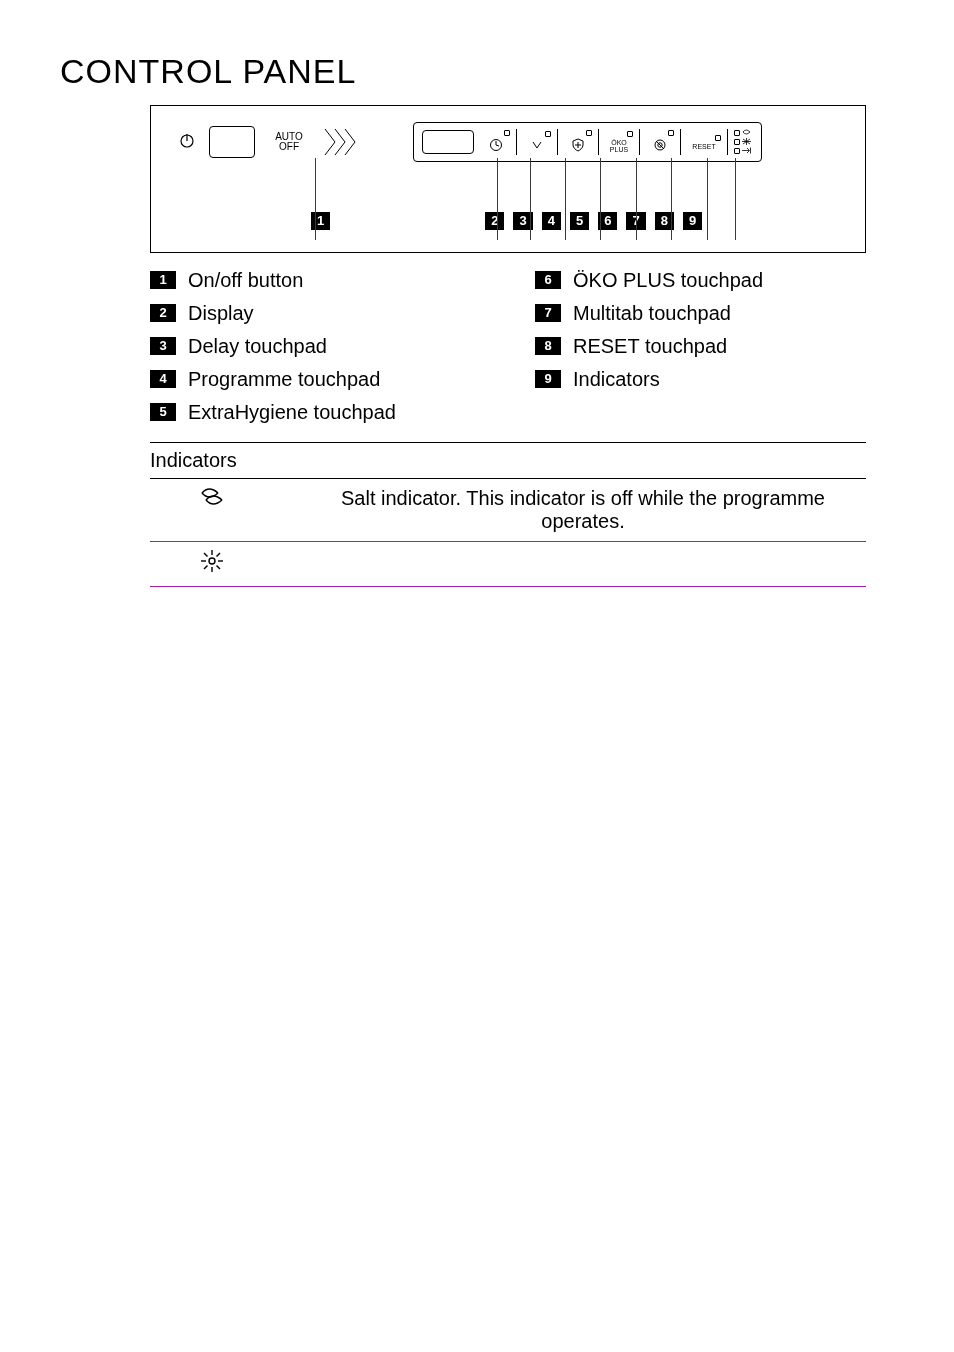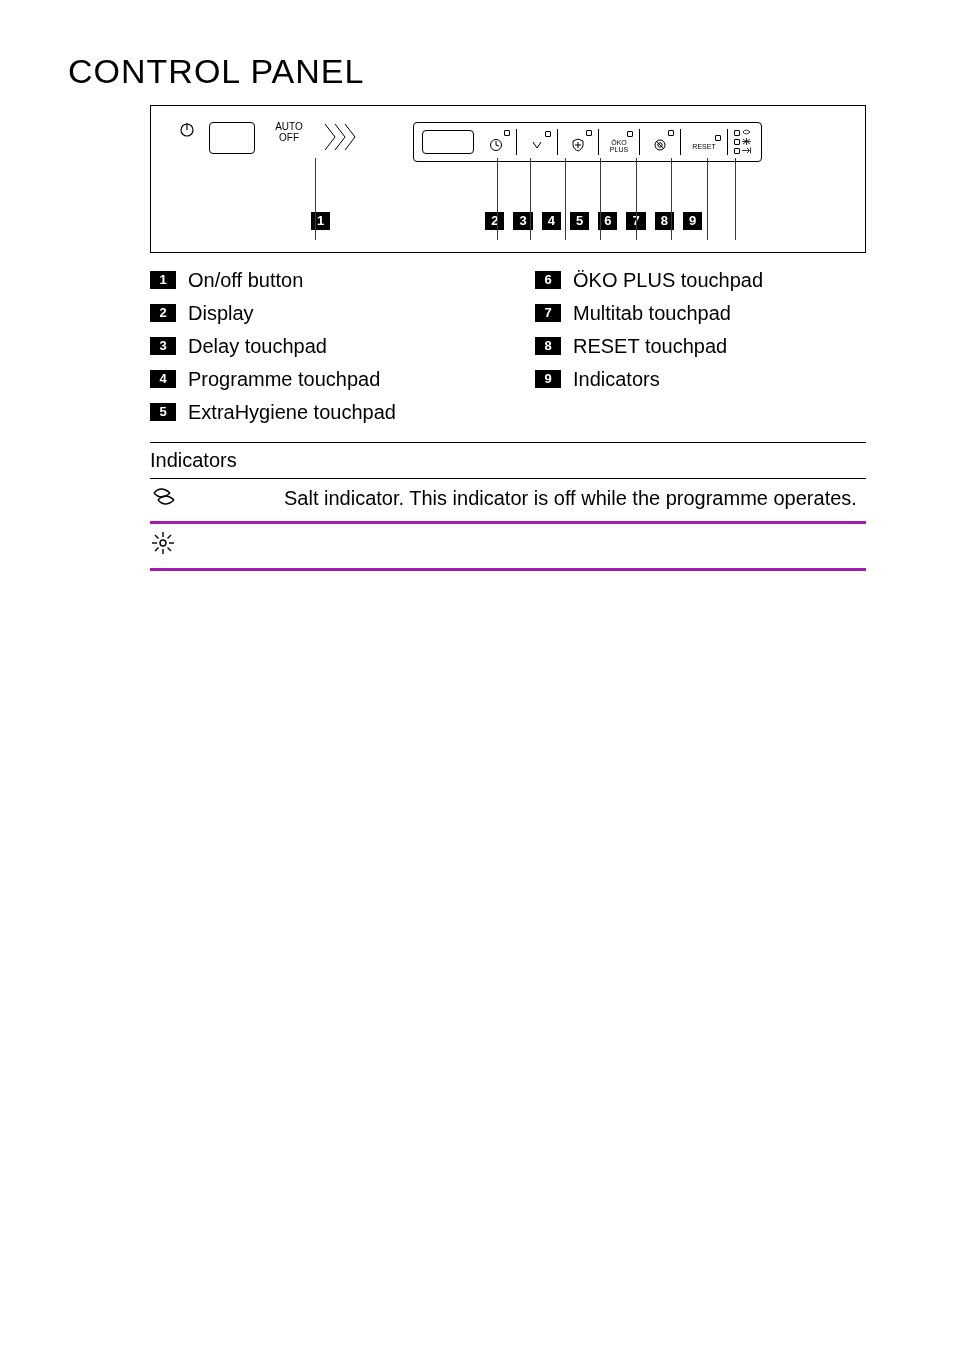--- a/index.html
+++ b/index.html
@@ -21,31 +21,31 @@
     font-size: 15px;
     letter-spacing: 0.5px;
     padding-right: 30px;
   }
   .running-head .lang { font-weight: 600; }
   .running-head .pnum { margin-left: 20px; }
   h1.section {
     font-size: 34px;
     font-weight: 300;
     letter-spacing: 1px;
-    margin: 18px 0 14px 8px;
+    margin: 18px 0 14px 0;
   }
   .diagram-frame {
     border: 1.5px solid #000;
     margin: 0 28px 16px 90px;
     padding: 16px 28px 22px 28px;
     position: relative;
   }
   .panel-row {
     display: flex;
-    align-items: flex-start;
+    align-items: center;
     gap: 14px;
   }
   .power-icon {
     font-size: 18px;
     line-height: 1;
   }
   .small-rect {
     width: 44px; height: 30px;
     border: 1px solid #000;
     border-radius: 4px;
@@ -126,23 +126,24 @@
     margin: 8px 28px 0 90px;
     font-size: 20px;
   }
   .ind-table .hdr {
     border-top:1px solid #000;
     border-bottom:1px solid #000;
     padding:6px 0;
   }
   .ind-table .row {
     display:flex;
-    border-bottom:3px solid #a21caf;
+    border-bottom:1px solid #a21caf;
     padding:8px 0;
-    gap: 12px;
+    gap: 28px;
+    text-align: center;
   }
   .ind-table .icon-cell { width: 120px; font-size:22px; padding-left:2px; }
   .ind-table .desc-cell { flex:1; }
 
   
   .ld1 { left: 164px; height: 82px; }
   .ld2 { left: 346px; height: 82px; }
   .ld3 { left: 379px; height: 82px; }
   .ld4 { left: 414px; height: 82px; }
   .ld5 { left: 449px; height: 82px; }

